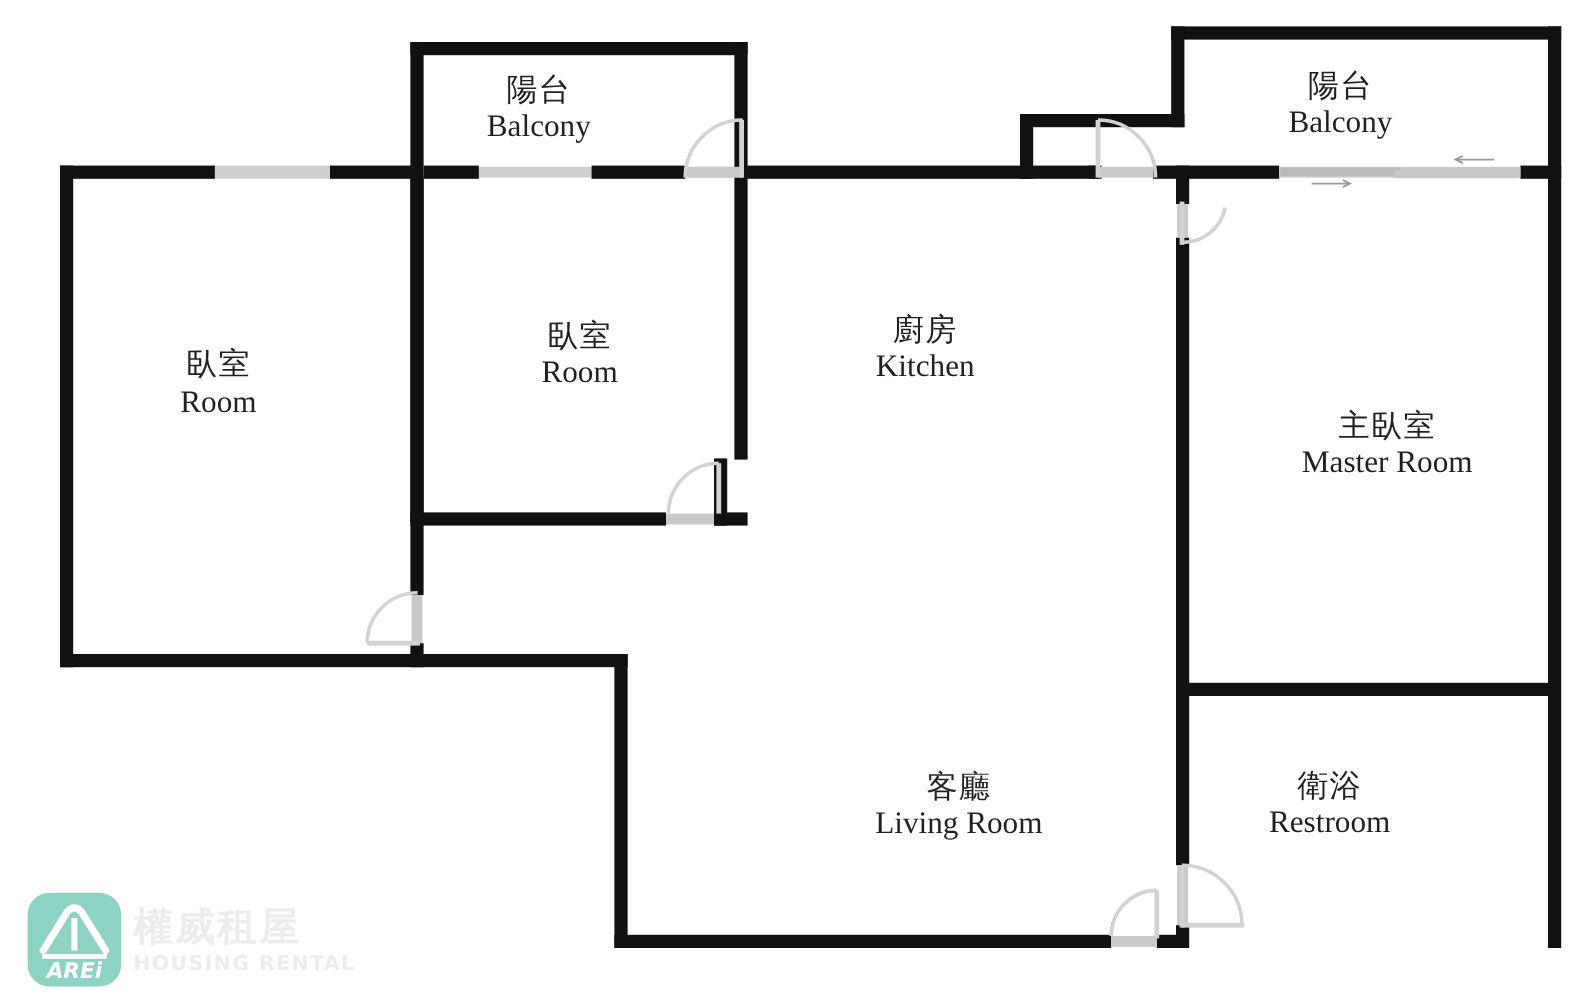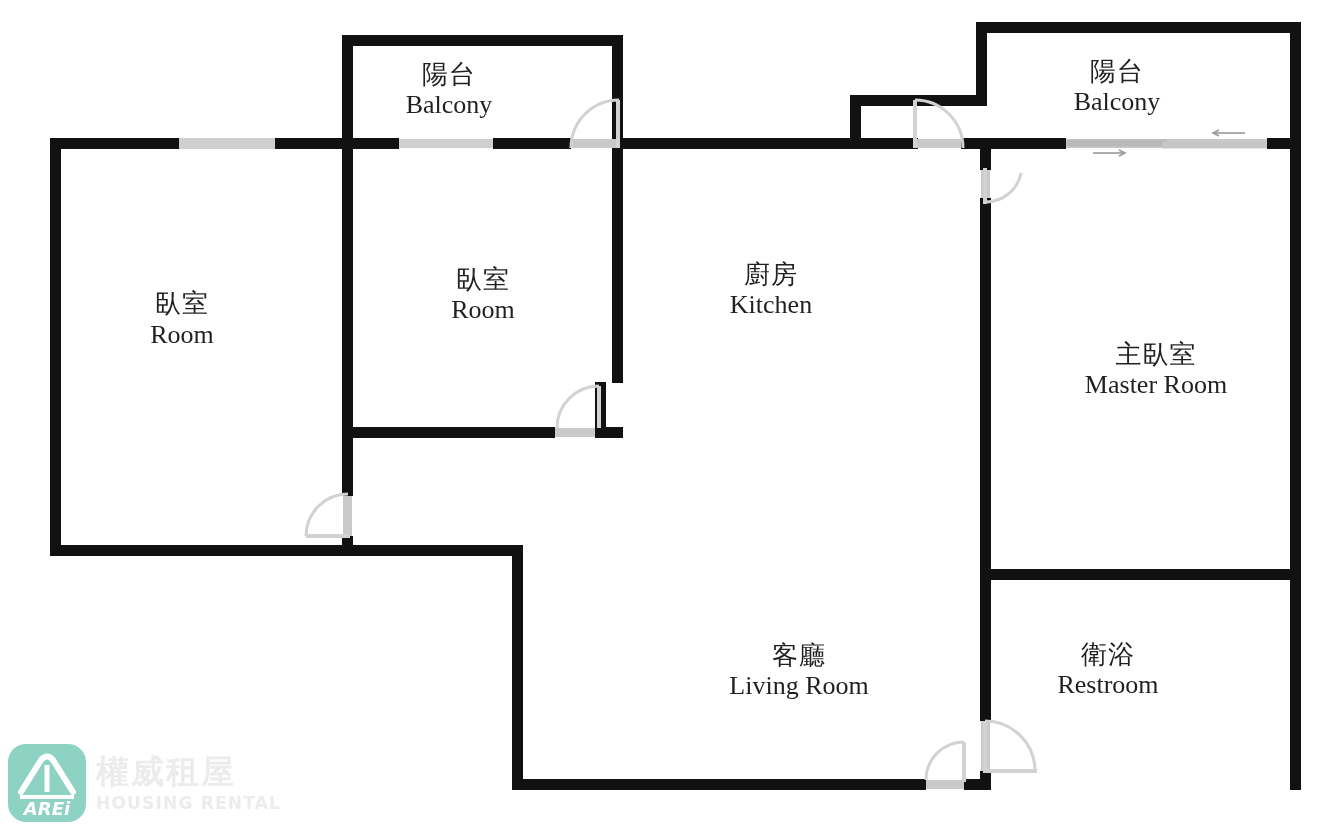--- a/index.html
+++ b/index.html
@@ -35,21 +35,21 @@
   .room-label .cn {
     font-size: 26px;
     letter-spacing: 1px;
   }
   .room-label .en {
     font-size: 26px;
   }
   
   #brand {
     position: absolute;
-    left: 8px;
+    left: 23px;
     top: 744px;
     display: flex;
     align-items: center;
     gap: 10px;
     pointer-events: none;
   }
   #brand-mark {
     width: 78px;
     height: 78px;
     border-radius: 18px;

